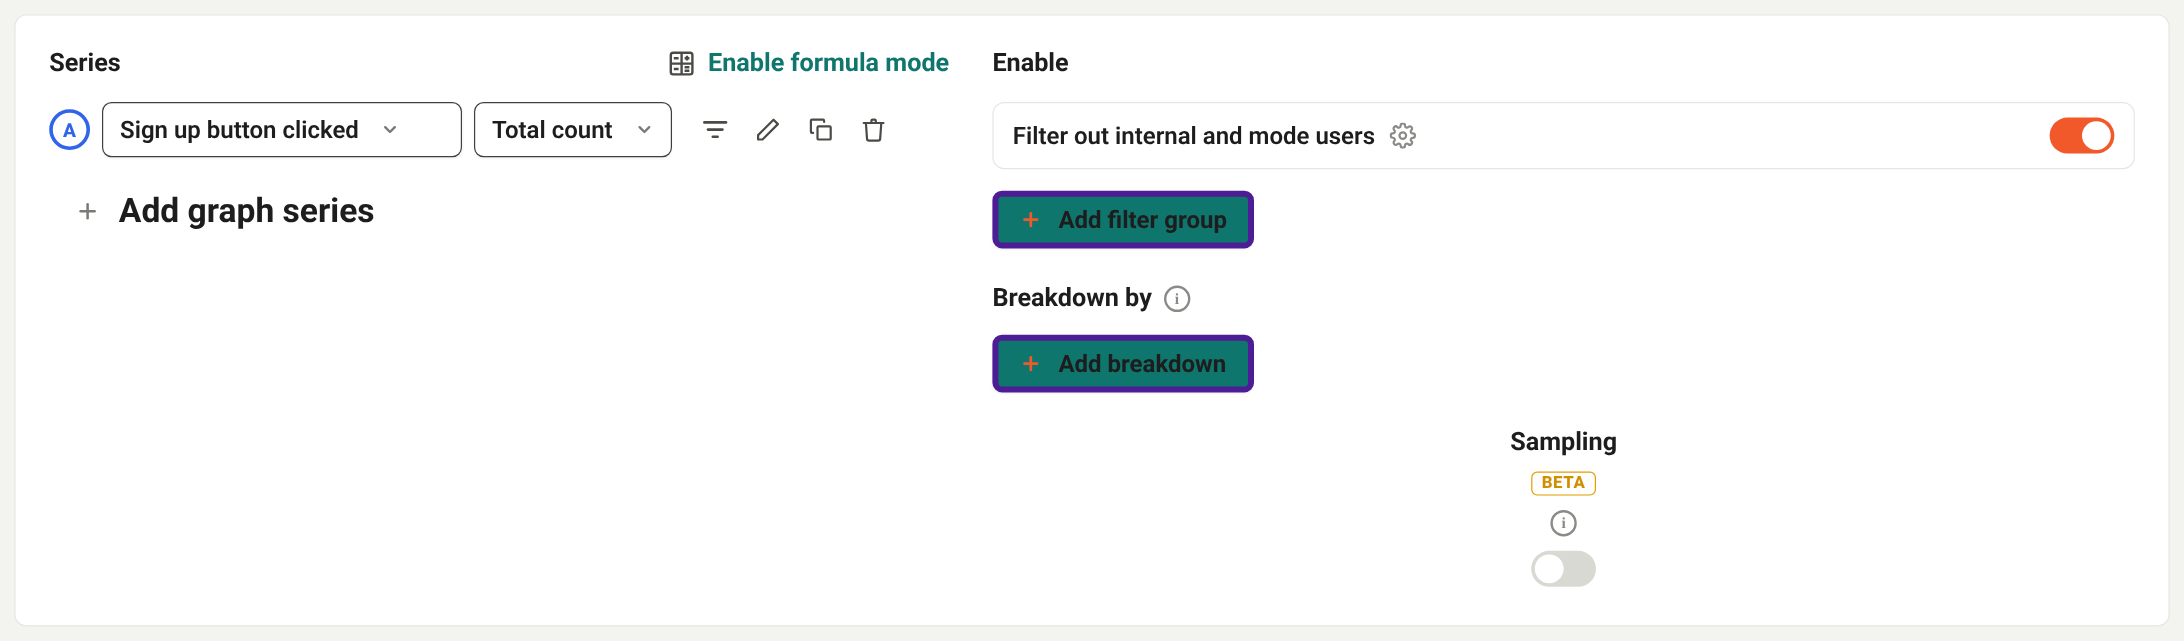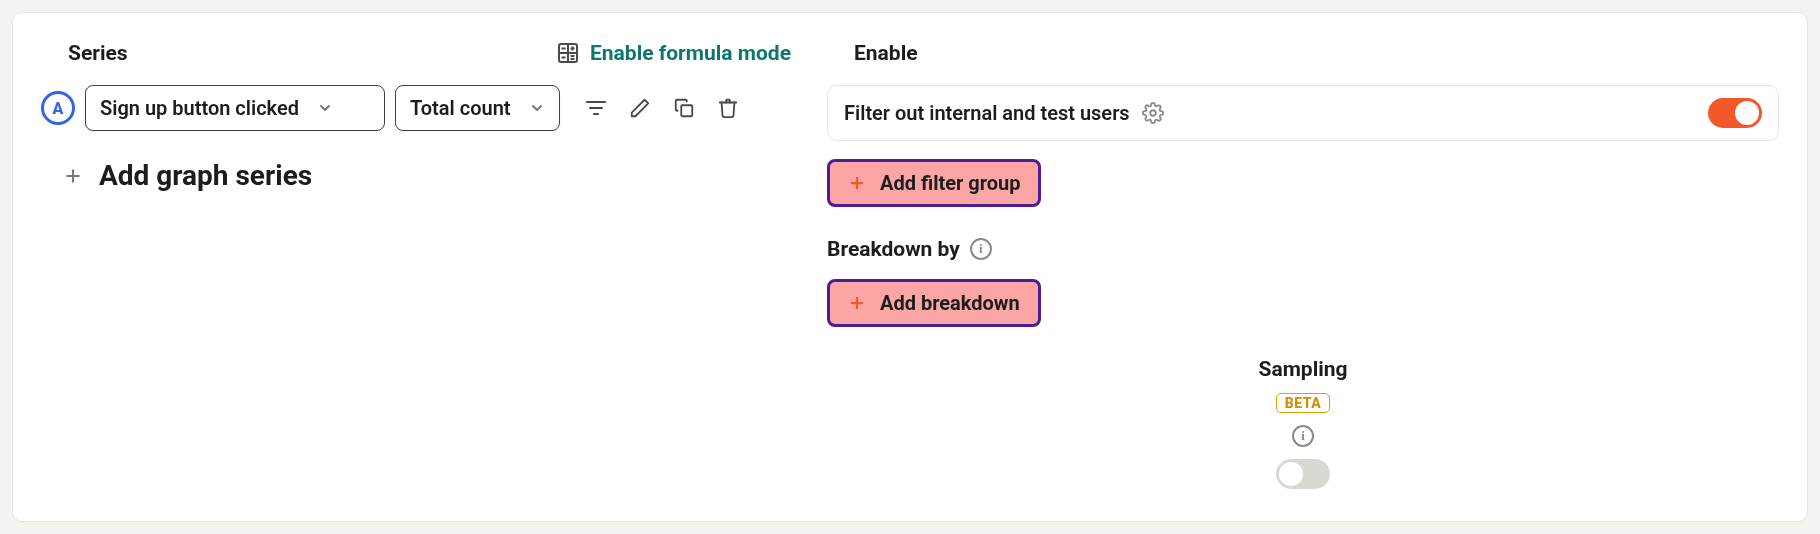--- a/index.html
+++ b/index.html
@@ -26,21 +26,21 @@
     gap: 36px;
   }
   .col-left { flex: 0 0 750px; }
   .col-right { flex: 1; }
 
   .section-header {
     display: flex; justify-content: space-between; align-items: center;
     margin-bottom: 20px;
   }
   .section-title {
-    font-weight: 700; font-size: 21px; color: #1d1d1d; margin-left: 27px;
+    font-weight: 700; font-size: 21px; color: #1d1d1d;
   }
   .formula-toggle {
     display: flex; align-items: center; gap: 10px;
     font-weight: 700; font-size: 21px; cursor: pointer;
     color: #0f766e;
   }
 
   .series-row {
     display: flex; align-items: center; gap: 10px;
     margin-bottom: 28px;
@@ -102,21 +102,21 @@
   }
   .toggle.off { background: #d9d9d4; }
   .toggle .knob {
     position: absolute; width: 24px; height: 24px; border-radius: 50%;
     background: #fff; top: 3px; right: 3px;
     transition: left .15s;
   }
   .toggle.off .knob { right: auto; left: 3px; }
 
   .outline-btn {
-    background: #fca5a5; border: 3px solid #4c1d95; border-radius: 8px;
+    background: #0f766e; border: 5px solid #4c1d95; border-radius: 8px;
     padding: 10px 18px; display: inline-flex; align-items: center; gap: 14px;
     font-size: 20px; font-weight: 700; cursor: pointer;
     box-shadow: 0 1px 2px rgba(0,0,0,0.05);
     height: 48px;
   }
   .outline-btn .plus { color: #f1592a; display: flex; }
 
   .sub-header {
     display: flex; align-items: center; gap: 10px;
     font-weight: 700; font-size: 21px;
@@ -235,21 +235,21 @@
             </svg>
         </span>
         <span>Add graph series</span>
       </div>
     </div>
 
     <div class="col-right">
       <div class="section-title" style="margin-bottom:20px;">Enable</div>
 
       <div class="filter-pill">
-        <span>Filter out internal and test users</span>
+        <span>Filter out internal and mode users</span>
         <span class="gear">
           <svg width="22" height="22" viewBox="0 0 24 24" fill="none" stroke="currentColor" stroke-width="2" stroke-linecap="round" stroke-linejoin="round">
               <circle cx="12" cy="12" r="3"></circle>
               <path d="M19.4 15a1.7 1.7 0 0 0 .34 1.87l.06.06a2 2 0 1 1-2.83 2.83l-.06-.06a1.7 1.7 0 0 0-1.87-.34 1.7 1.7 0 0 0-1.03 1.56V21a2 2 0 1 1-4 0v-.09A1.7 1.7 0 0 0 9 19.4a1.7 1.7 0 0 0-1.87.34l-.06.06a2 2 0 1 1-2.83-2.83l.06-.06A1.7 1.7 0 0 0 4.6 15a1.7 1.7 0 0 0-1.56-1.03H3a2 2 0 1 1 0-4h.09A1.7 1.7 0 0 0 4.6 9a1.7 1.7 0 0 0-.34-1.87l-.06-.06a2 2 0 1 1 2.83-2.83l.06.06A1.7 1.7 0 0 0 9 4.6a1.7 1.7 0 0 0 1.03-1.56V3a2 2 0 1 1 4 0v.09c0 .68.4 1.29 1.03 1.51a1.7 1.7 0 0 0 1.87-.34l.06-.06a2 2 0 1 1 2.83 2.83l-.06.06A1.7 1.7 0 0 0 19.4 9c.22.63.83 1.03 1.51 1.03H21a2 2 0 1 1 0 4h-.09a1.7 1.7 0 0 0-1.51 1.03z"></path>
             </svg>
         </span>
         <div class="spacer"></div>
         <div class="toggle">
             <div class="knob"></div>
           </div>

